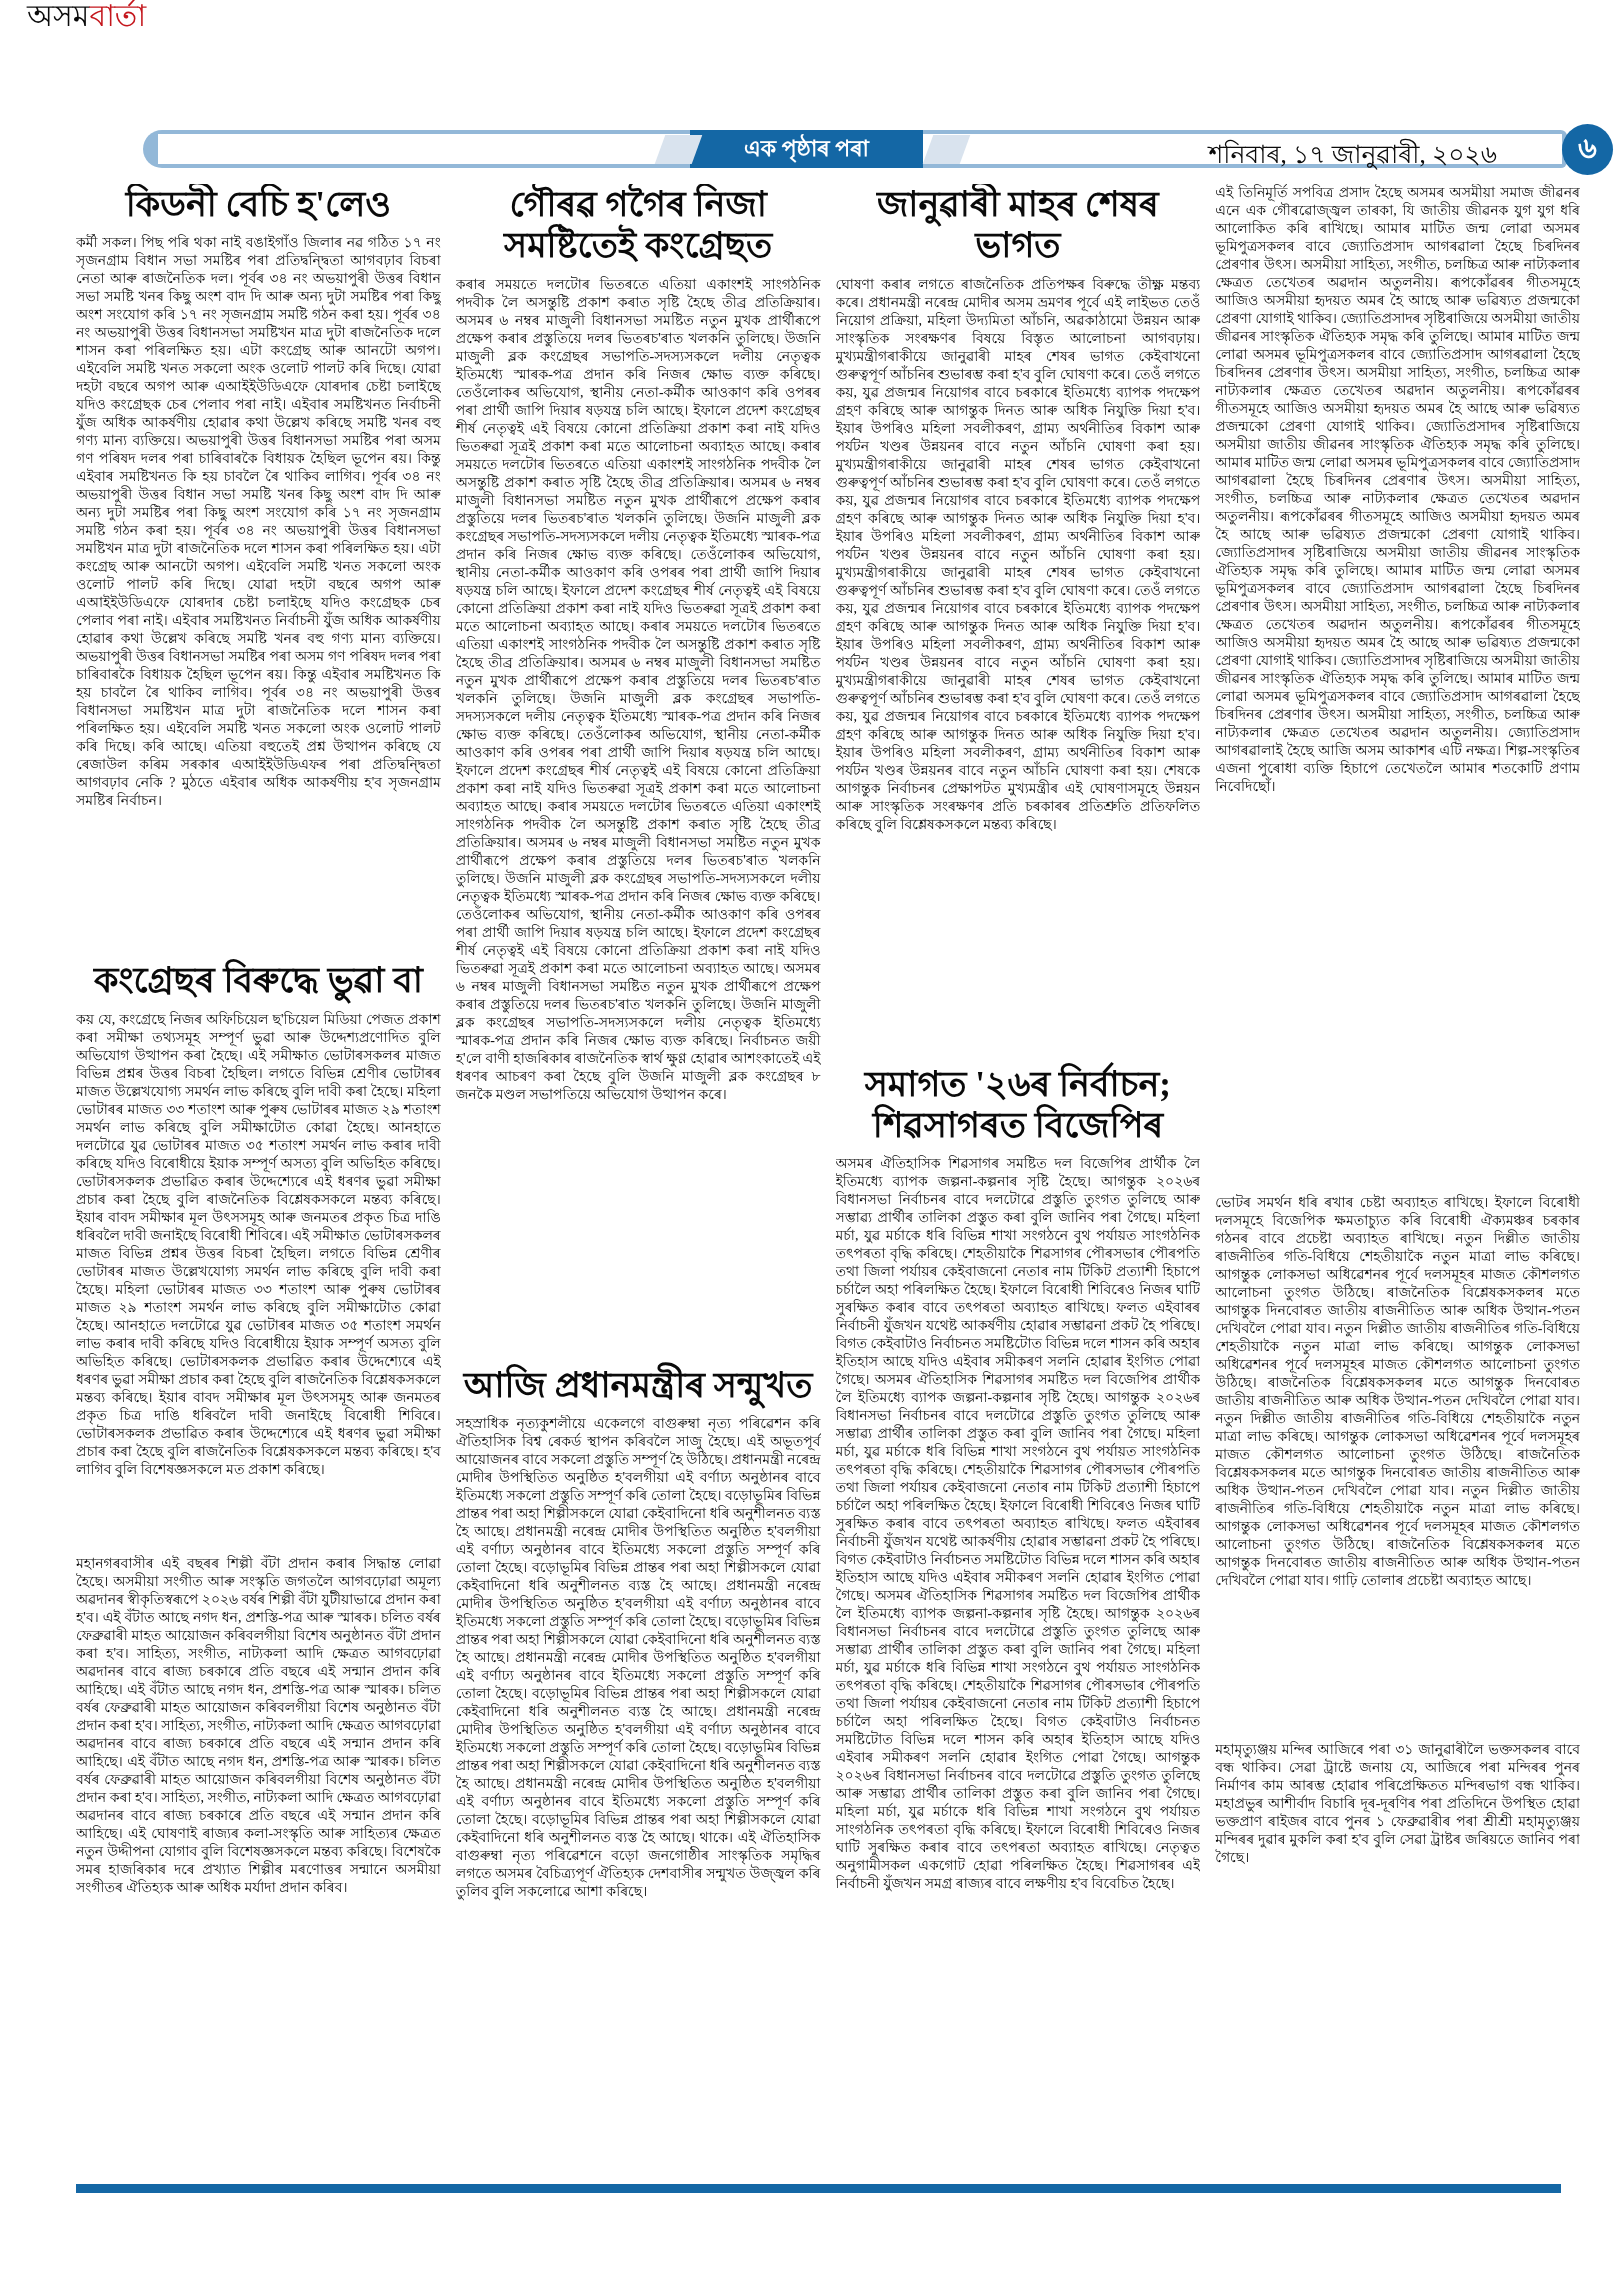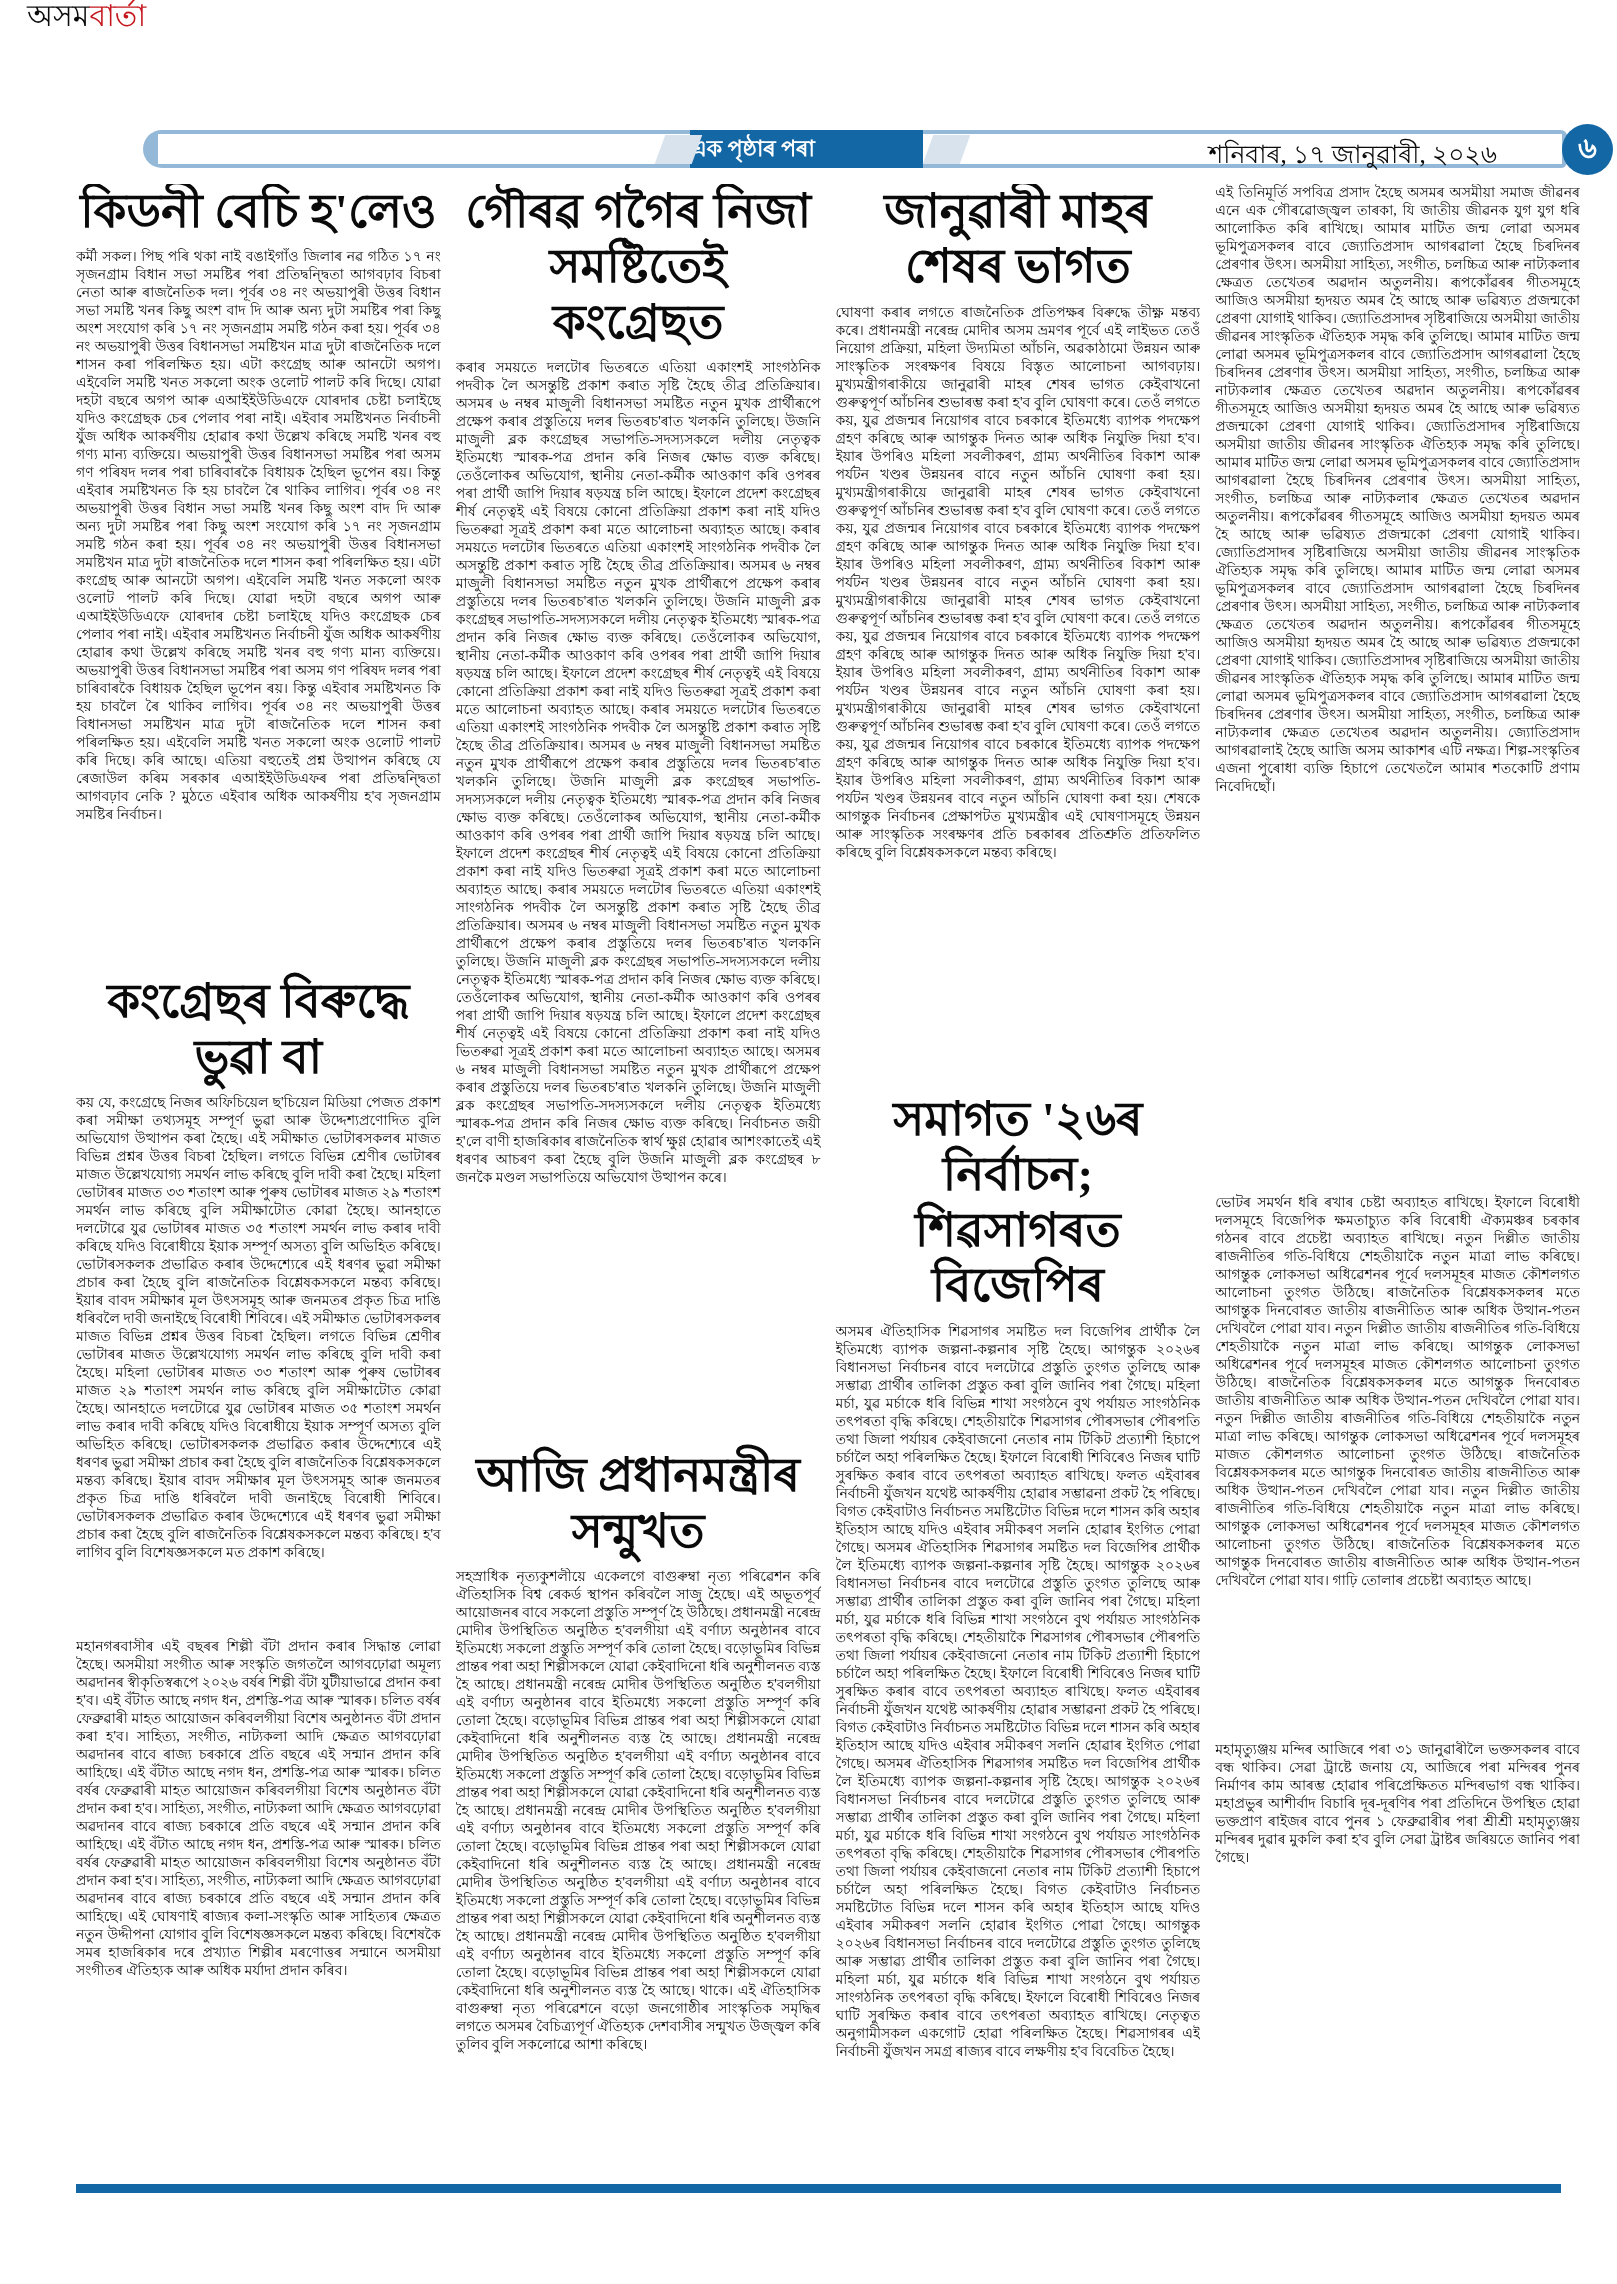--- a/index.html
+++ b/index.html
@@ -18,21 +18,21 @@
     background:#ffffff; display:flex; align-items:center;
   }
   .masthead{
     position:absolute; left:27px; top:0.6px; font-weight:normal; font-size:30px;
     letter-spacing:0px; line-height:29px; white-space:nowrap;
   }
   .masthead .red{color:#c4161c;}
   .section-box{
     position:absolute; left:690px; top:130px; width:233px; height:38px;
     background:#1467a5; color:#ffffff; display:flex; align-items:center;
-    justify-content:flex-start; font-size:22px; font-weight:bold; z-index:3;
+    justify-content:center; font-size:22px; font-weight:bold; z-index:3;
   }
   .notch{
     position:absolute; top:135px; width:37px; height:29px; background:#d9e3ee;
     transform:skewX(-20deg); z-index:4;
   }
   .notch.left{left:660px;}
   .notch.right{left:928px;}
   .band-date{
     position:absolute; right:121px; top:135px; width:571px; text-align:right;
     font-size:25px; font-weight:normal; z-index:3; white-space:nowrap;
@@ -43,21 +43,21 @@
     display:flex; align-items:center; justify-content:center;
     font-size:29px; font-weight:bold;
   }
   
   .content{
     position:absolute; left:76px; top:184px; width:1504px; height:1992px;
     display:flex; gap:15px;
   }
   .col{flex:1 1 0; min-width:0; display:flex; flex-direction:column; overflow:hidden;}
   .headline{
-    font-weight:bold; text-align:center; font-size:47px; line-height:1.18;
+    font-weight:bold; text-align:center; font-size:35px; line-height:1.18;
     margin:10px 2.5px 9px; letter-spacing:0px;
   }
   .headline.first{margin-top:0px;}
   .art-body{
     font-size:14px; line-height:18px; text-align:justify; overflow:hidden;
     word-break:break-word;
   }
   .b-c1a1{height:716px;} .b-c1a2{height:544px;}
   .b-c2a1{height:1079px;}
   .b-c3a1{height:778px;}

